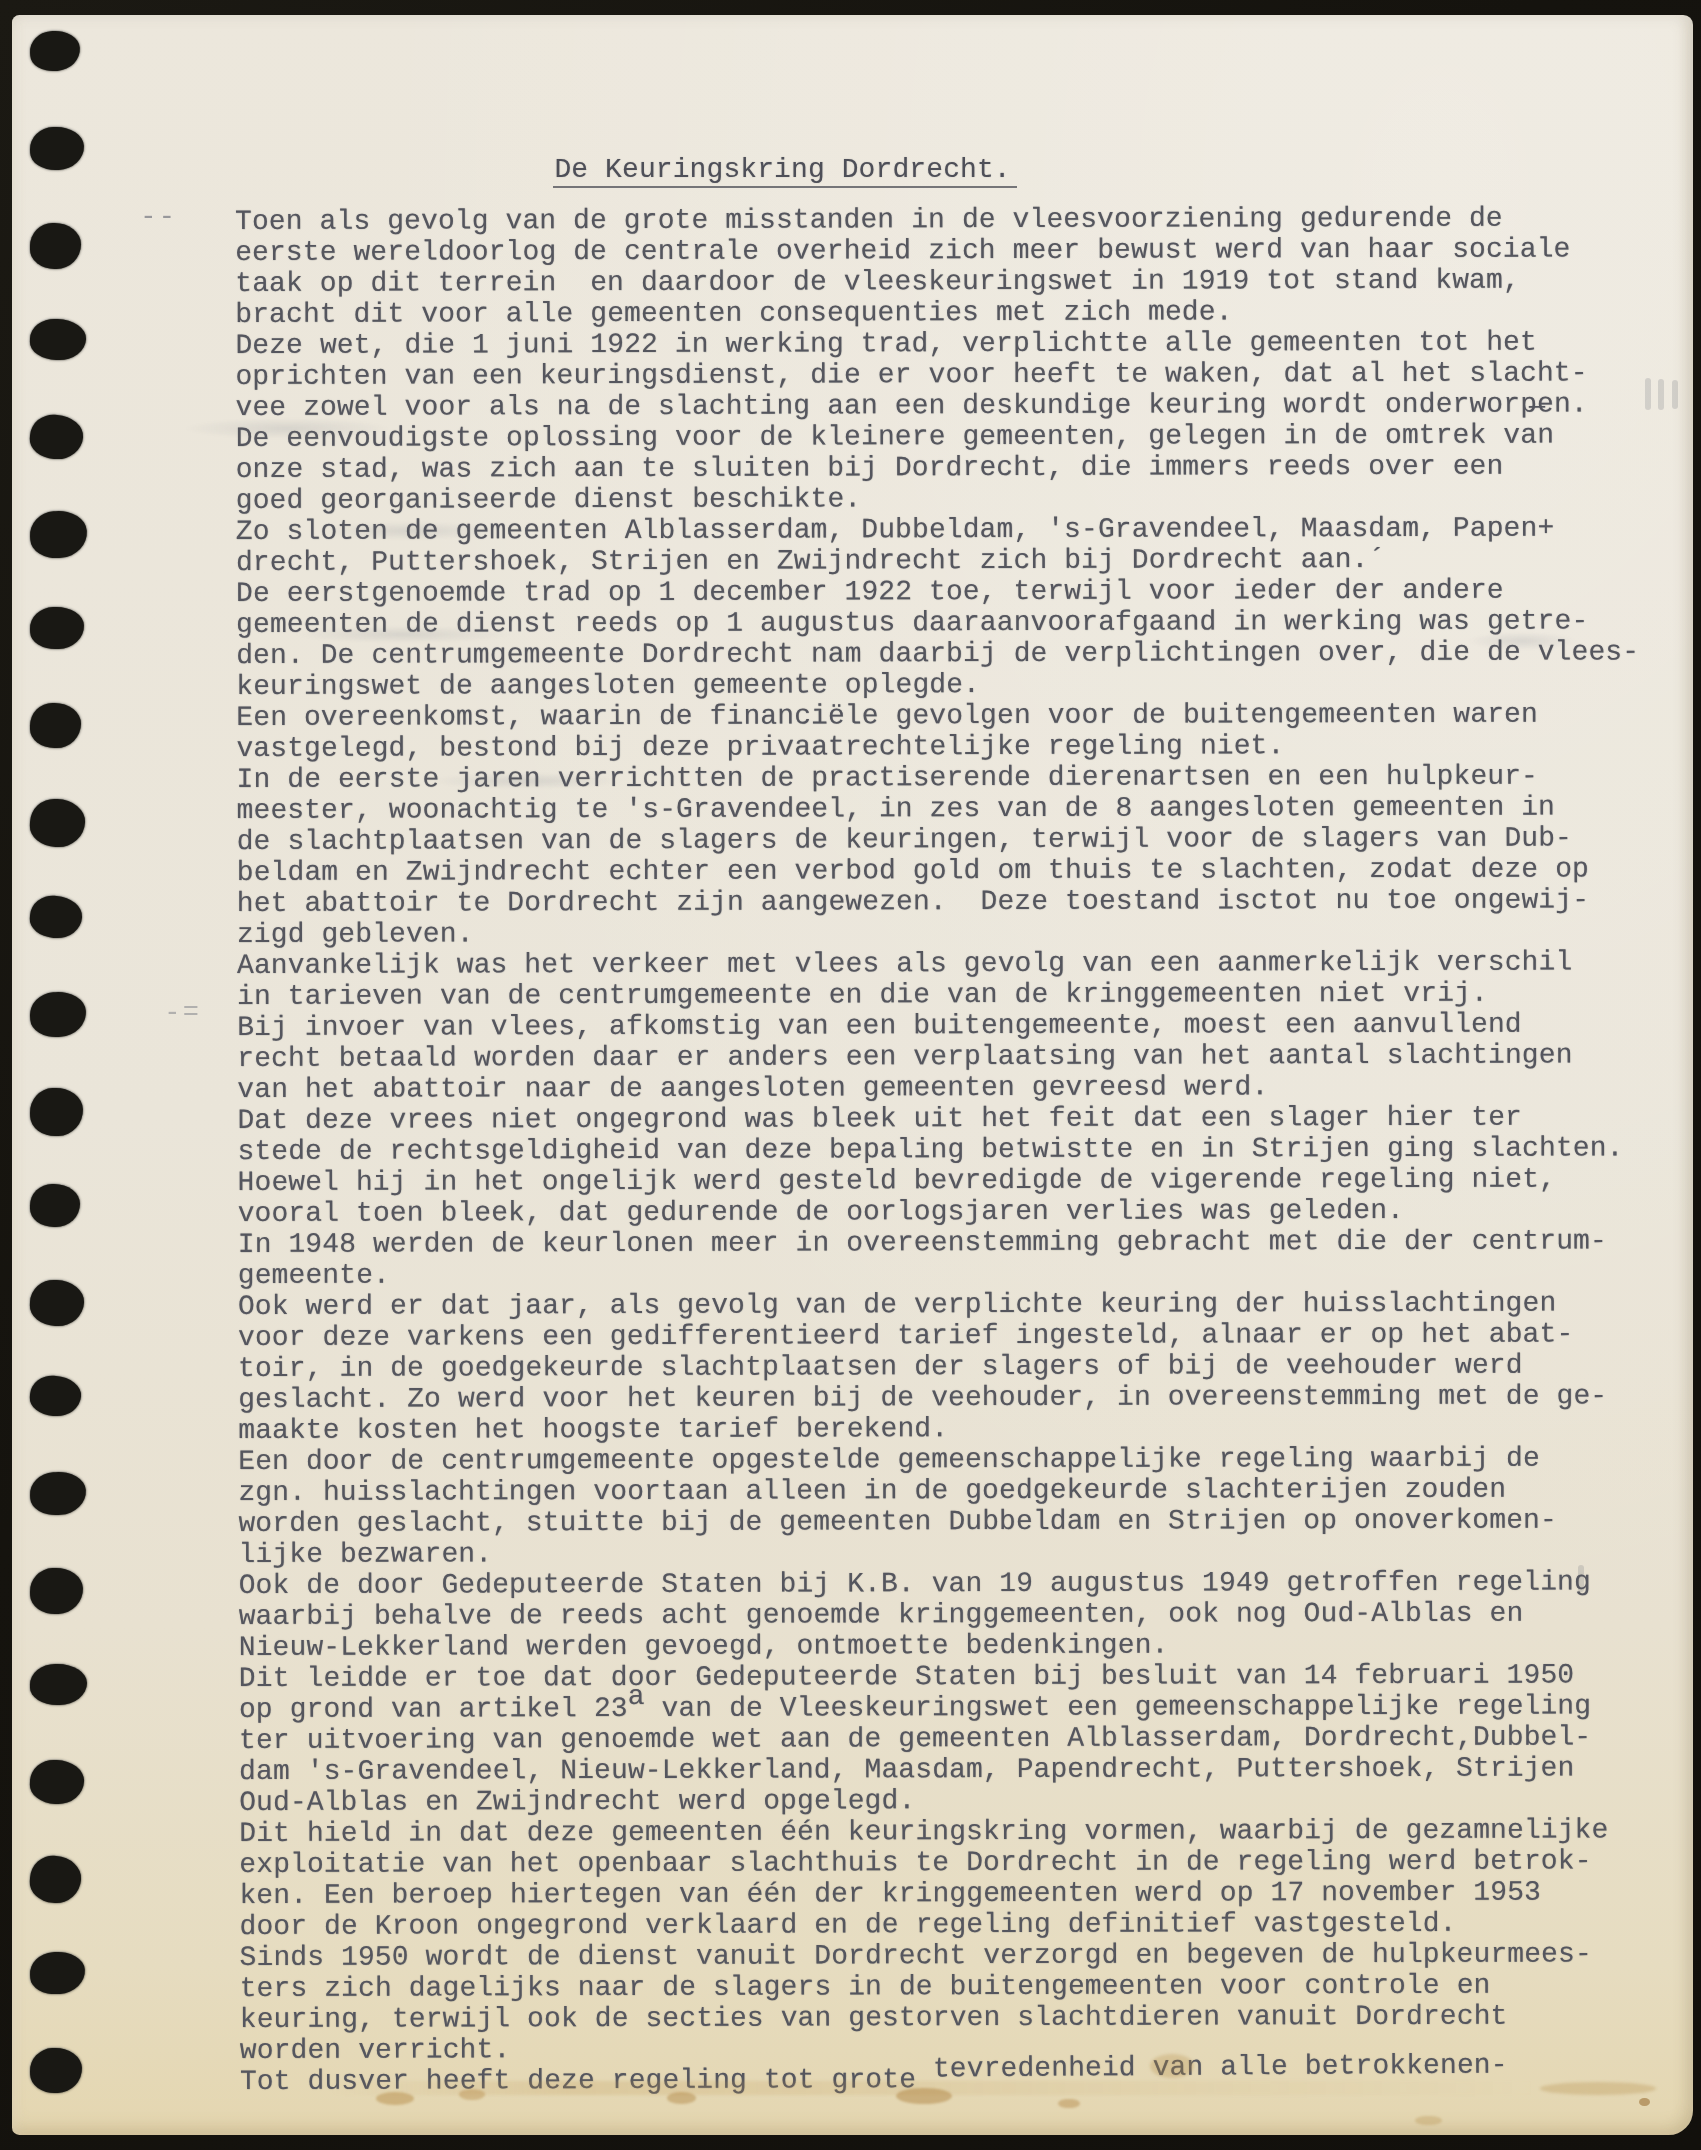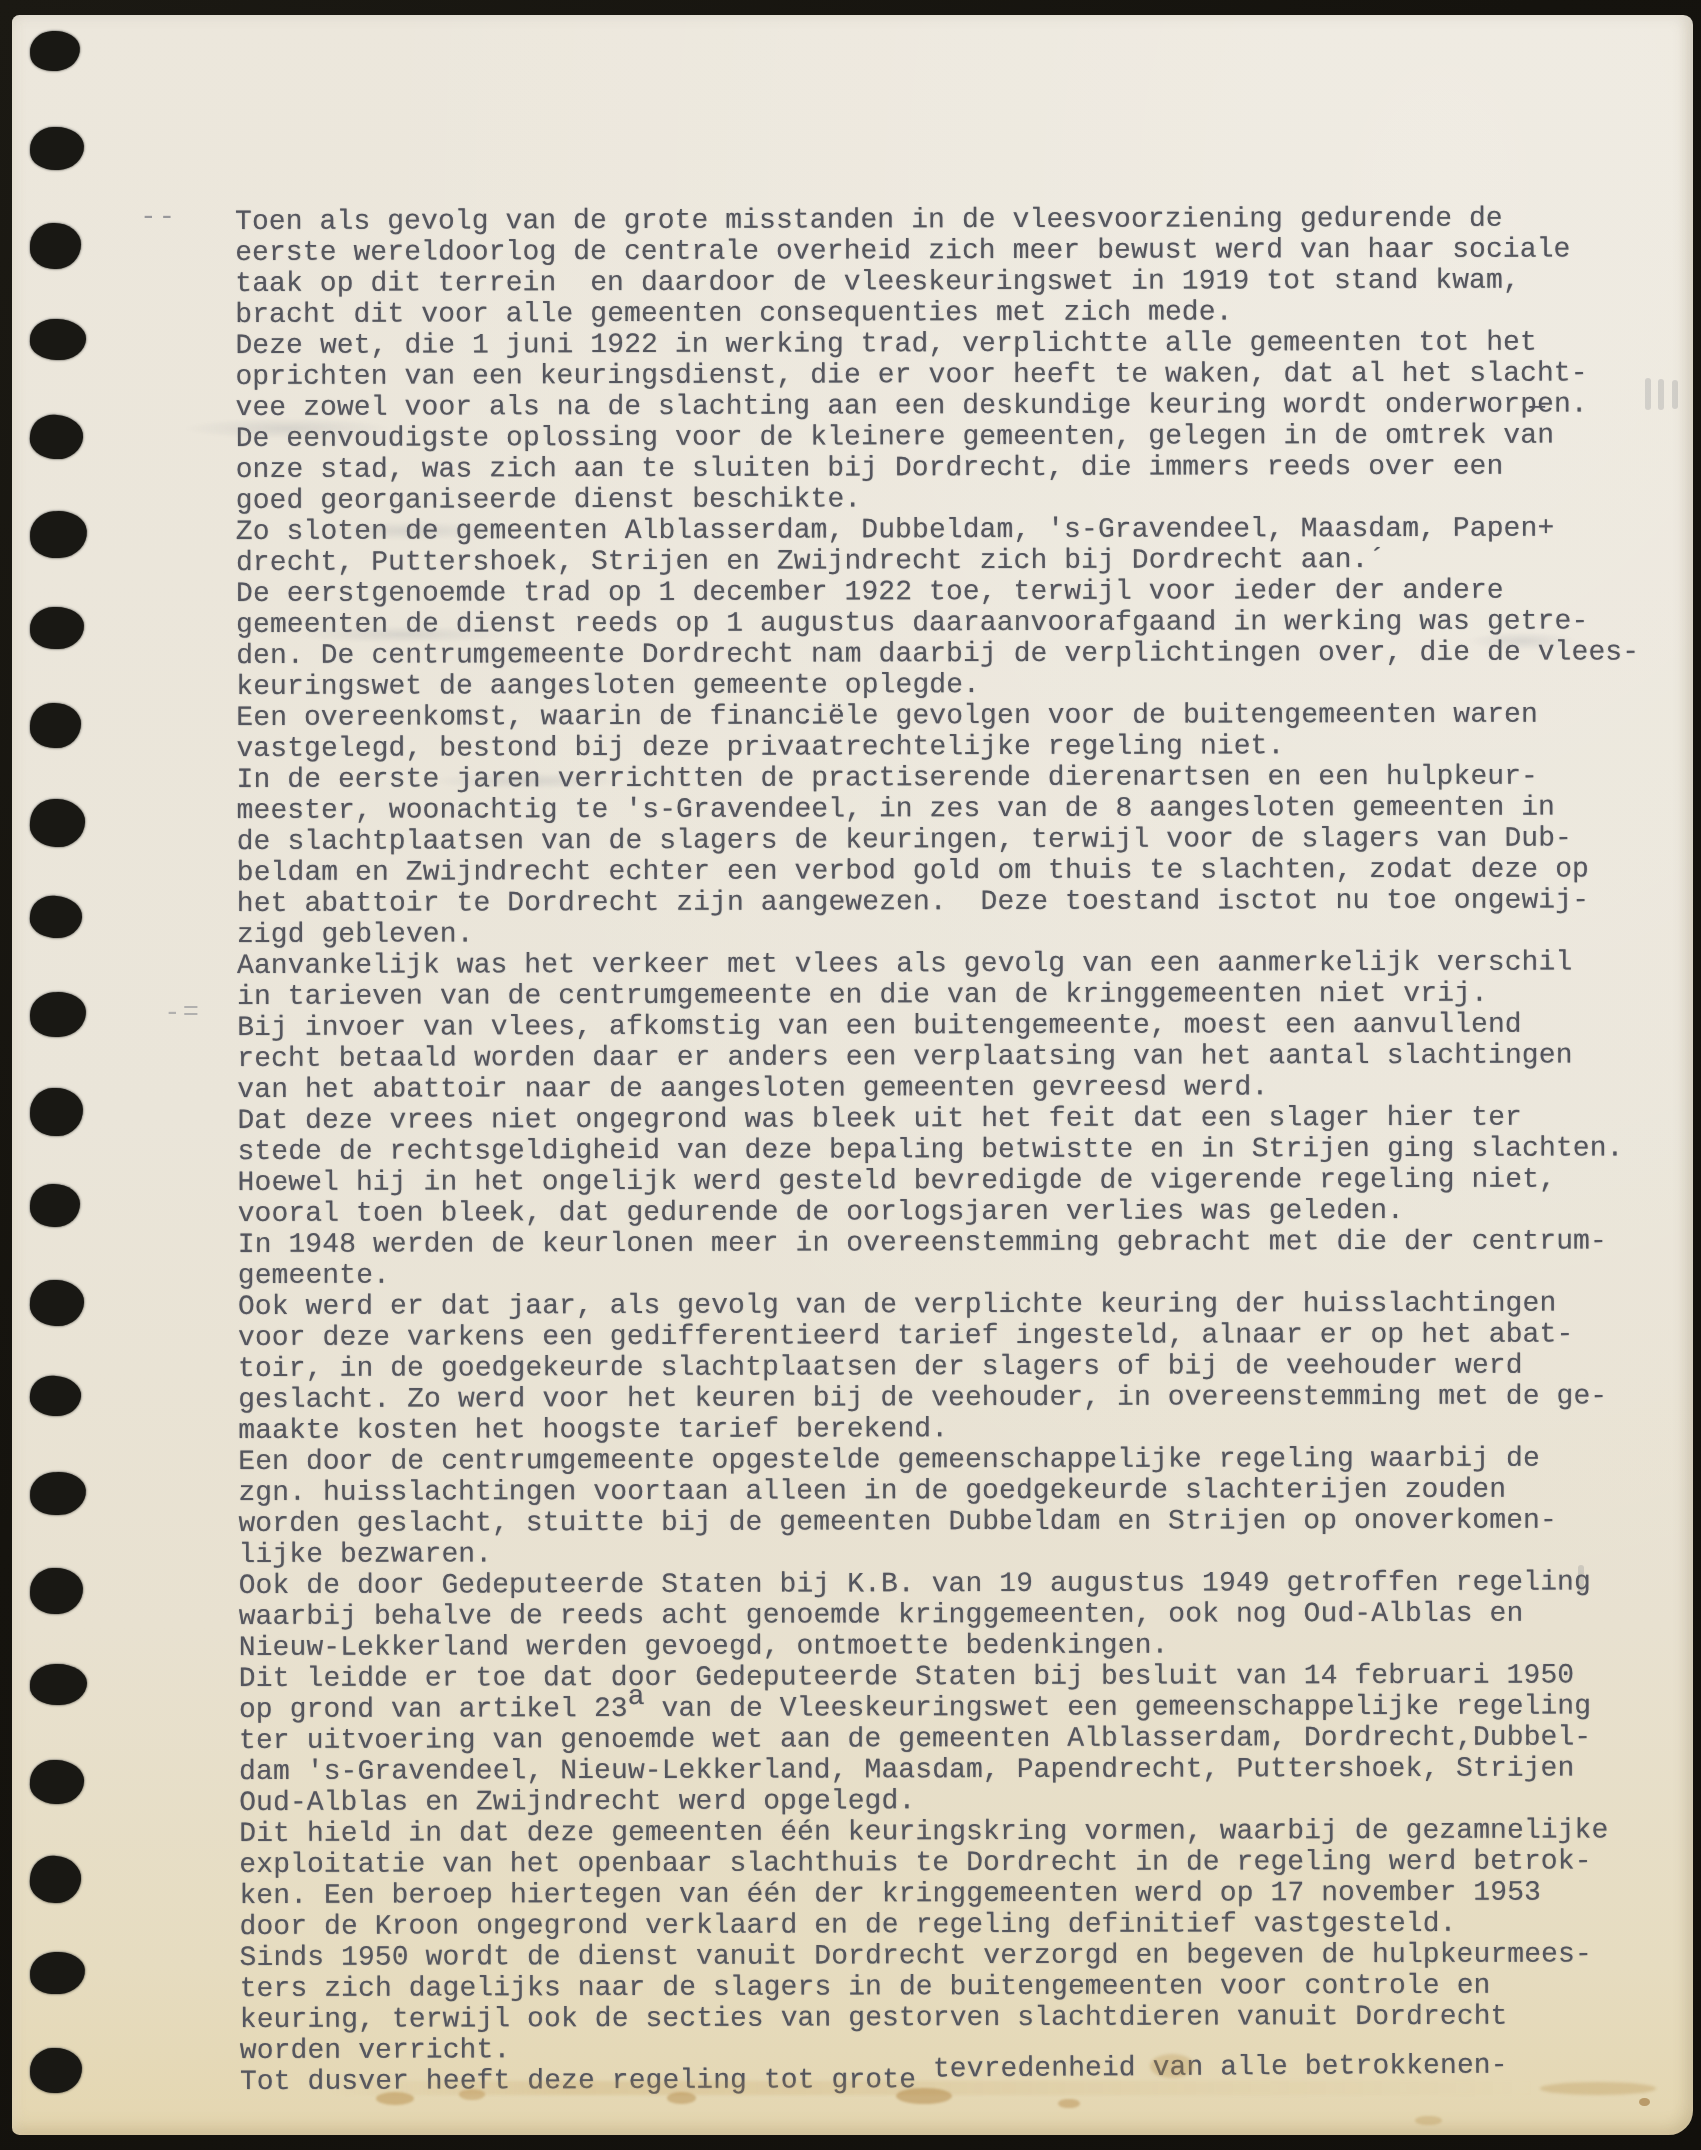--- a/index.html
+++ b/index.html
@@ -110,20 +110,21 @@
   <div class="smudge" style="left:416px;top:758px;width:196px;height:16px;"></div>
   <div class="smudge" style="left:1455px;top:617px;width:110px;height:18.3px;"></div>
   <div class="tick" style="left:1633px;top:363px;height:32px;"></div>
   <div class="tick" style="left:1646px;top:364px;height:31px;"></div>
   <div class="tick" style="left:1660px;top:365px;height:29px;"></div>
   <div class="tick" style="left:1566px;top:1550px;height:27px;"></div>
 
   <div class="pmark" style="left:128px;top:187px;">--</div>
   <div class="pmark" style="left:152px;top:983px;opacity:.55;">-=</div>
 
+  <div class="doc-title">De Keuringskring Dordrecht.</div>
 
   <div class="text-block"><div class="ln">Toen als gevolg van de grote misstanden in de vleesvoorziening gedurende de</div><div class="ln">eerste wereldoorlog de centrale overheid zich meer bewust werd van haar sociale</div><div class="ln">taak op dit terrein  en daardoor de vleeskeuringswet in 1919 tot stand kwam,</div><div class="ln">bracht dit voor alle gemeenten consequenties met zich mede.</div><div class="ln">Deze wet, die 1 juni 1922 in werking trad, verplichtte alle gemeenten tot het</div><div class="ln">oprichten van een keuringsdienst, die er voor heeft te waken, dat al het slacht-</div><div class="ln">vee zowel voor als na de slachting aan een deskundige keuring wordt onderworp̶en.</div><div class="ln">De eenvoudigste oplossing voor de kleinere gemeenten, gelegen in de omtrek van</div><div class="ln">onze stad, was zich aan te sluiten bij Dordrecht, die immers reeds over een</div><div class="ln">goed georganiseerde dienst beschikte.</div><div class="ln">Zo sloten de gemeenten Alblasserdam, Dubbeldam, 's-Gravendeel, Maasdam, Papen+</div><div class="ln">drecht, Puttershoek, Strijen en Zwijndrecht zich bij Dordrecht aan.´</div><div class="ln">De eerstgenoemde trad op 1 december 1922 toe, terwijl voor ieder der andere</div><div class="ln">gemeenten de dienst reeds op 1 augustus daaraanvoorafgaand in werking was getre-</div><div class="ln">den. De centrumgemeente Dordrecht nam daarbij de verplichtingen over, die de vlees-</div><div class="ln">keuringswet de aangesloten gemeente oplegde.</div><div class="ln">Een overeenkomst, waarin de financiële gevolgen voor de buitengemeenten waren</div><div class="ln">vastgelegd, bestond bij deze privaatrechtelijke regeling niet.</div><div class="ln">In de eerste jaren verrichtten de practiserende dierenartsen en een hulpkeur-</div><div class="ln">meester, woonachtig te 's-Gravendeel, in zes van de 8 aangesloten gemeenten in</div><div class="ln">de slachtplaatsen van de slagers de keuringen, terwijl voor de slagers van Dub-</div><div class="ln">beldam en Zwijndrecht echter een verbod gold om thuis te slachten, zodat deze op</div><div class="ln">het abattoir te Dordrecht zijn aangewezen.  Deze toestand isctot nu toe ongewij-</div><div class="ln">zigd gebleven.</div><div class="ln">Aanvankelijk was het verkeer met vlees als gevolg van een aanmerkelijk verschil</div><div class="ln">in tarieven van de centrumgemeente en die van de kringgemeenten niet vrij.</div><div class="ln">Bij invoer van vlees, afkomstig van een buitengemeente, moest een aanvullend</div><div class="ln">recht betaald worden daar er anders een verplaatsing van het aantal slachtingen</div><div class="ln">van het abattoir naar de aangesloten gemeenten gevreesd werd.</div><div class="ln">Dat deze vrees niet ongegrond was bleek uit het feit dat een slager hier ter</div><div class="ln">stede de rechtsgeldigheid van deze bepaling betwistte en in Strijen ging slachten.</div><div class="ln">Hoewel hij in het ongelijk werd gesteld bevredigde de vigerende regeling niet,</div><div class="ln">vooral toen bleek, dat gedurende de oorlogsjaren verlies was geleden.</div><div class="ln">In 1948 werden de keurlonen meer in overeenstemming gebracht met die der centrum-</div><div class="ln">gemeente.</div><div class="ln">Ook werd er dat jaar, als gevolg van de verplichte keuring der huisslachtingen</div><div class="ln">voor deze varkens een gedifferentieerd tarief ingesteld, alnaar er op het abat-</div><div class="ln">toir, in de goedgekeurde slachtplaatsen der slagers of bij de veehouder werd</div><div class="ln">geslacht. Zo werd voor het keuren bij de veehouder, in overeenstemming met de ge-</div><div class="ln">maakte kosten het hoogste tarief berekend.</div><div class="ln">Een door de centrumgemeente opgestelde gemeenschappelijke regeling waarbij de</div><div class="ln">zgn. huisslachtingen voortaan alleen in de goedgekeurde slachterijen zouden</div><div class="ln">worden geslacht, stuitte bij de gemeenten Dubbeldam en Strijen op onoverkomen-</div><div class="ln">lijke bezwaren.</div><div class="ln">Ook de door Gedeputeerde Staten bij K.B. van 19 augustus 1949 getroffen regeling</div><div class="ln">waarbij behalve de reeds acht genoemde kringgemeenten, ook nog Oud-Alblas en</div><div class="ln">Nieuw-Lekkerland werden gevoegd, ontmoette bedenkingen.</div><div class="ln">Dit leidde er toe dat door Gedeputeerde Staten bij besluit van 14 februari 1950</div><div class="ln"><span>op grond van artikel 23</span><span class="sup">a</span><span> van de Vleeskeuringswet een gemeenschappelijke regeling</span></div><div class="ln">ter uitvoering van genoemde wet aan de gemeenten Alblasserdam, Dordrecht,Dubbel-</div><div class="ln">dam 's-Gravendeel, Nieuw-Lekkerland, Maasdam, Papendrecht, Puttershoek, Strijen</div><div class="ln">Oud-Alblas en Zwijndrecht werd opgelegd.</div><div class="ln">Dit hield in dat deze gemeenten één keuringskring vormen, waarbij de gezamnelijke</div><div class="ln">exploitatie van het openbaar slachthuis te Dordrecht in de regeling werd betrok-</div><div class="ln">ken. Een beroep hiertegen van één der kringgemeenten werd op 17 november 1953</div><div class="ln">door de Kroon ongegrond verklaard en de regeling definitief vastgesteld.</div><div class="ln">Sinds 1950 wordt de dienst vanuit Dordrecht verzorgd en begeven de hulpkeurmees-</div><div class="ln">ters zich dagelijks naar de slagers in de buitengemeenten voor controle en</div><div class="ln">keuring, terwijl ook de secties van gestorven slachtdieren vanuit Dordrecht</div><div class="ln">worden verricht.</div><div class="ln"><span>Tot dusver heeft deze regeling tot grote </span><span class="raised">tevredenheid van alle betrokkenen-</span></div></div>
 
   <div class="stain-streak" style="left:318px;top:2066px;width:1210px;"></div>
   <div class="stain" style="left:364px;top:2077px;width:38px;height:13.4px;background:rgba(178,132,62,.45);filter:blur(1.2px);"></div>
   <div class="stain" style="left:447px;top:2074px;width:26px;height:11px;background:rgba(178,132,62,.38);filter:blur(1.2px);"></div>
   <div class="stain" style="left:655px;top:2077px;width:29px;height:12.2px;background:rgba(172,126,58,.42);filter:blur(1.2px);"></div>
   <div class="stain" style="left:884px;top:2073px;width:56px;height:16px;background:rgba(172,126,58,.46);filter:blur(1.2px);"></div>
   <div class="stain" style="left:1046px;top:2084px;width:22px;height:9.8px;background:rgba(172,126,58,.40);filter:blur(0.9px);"></div>
   <div class="stain" style="left:1138px;top:2039px;width:44px;height:24.4px;background:rgba(180,140,70,.28);filter:blur(1.8px);"></div>

